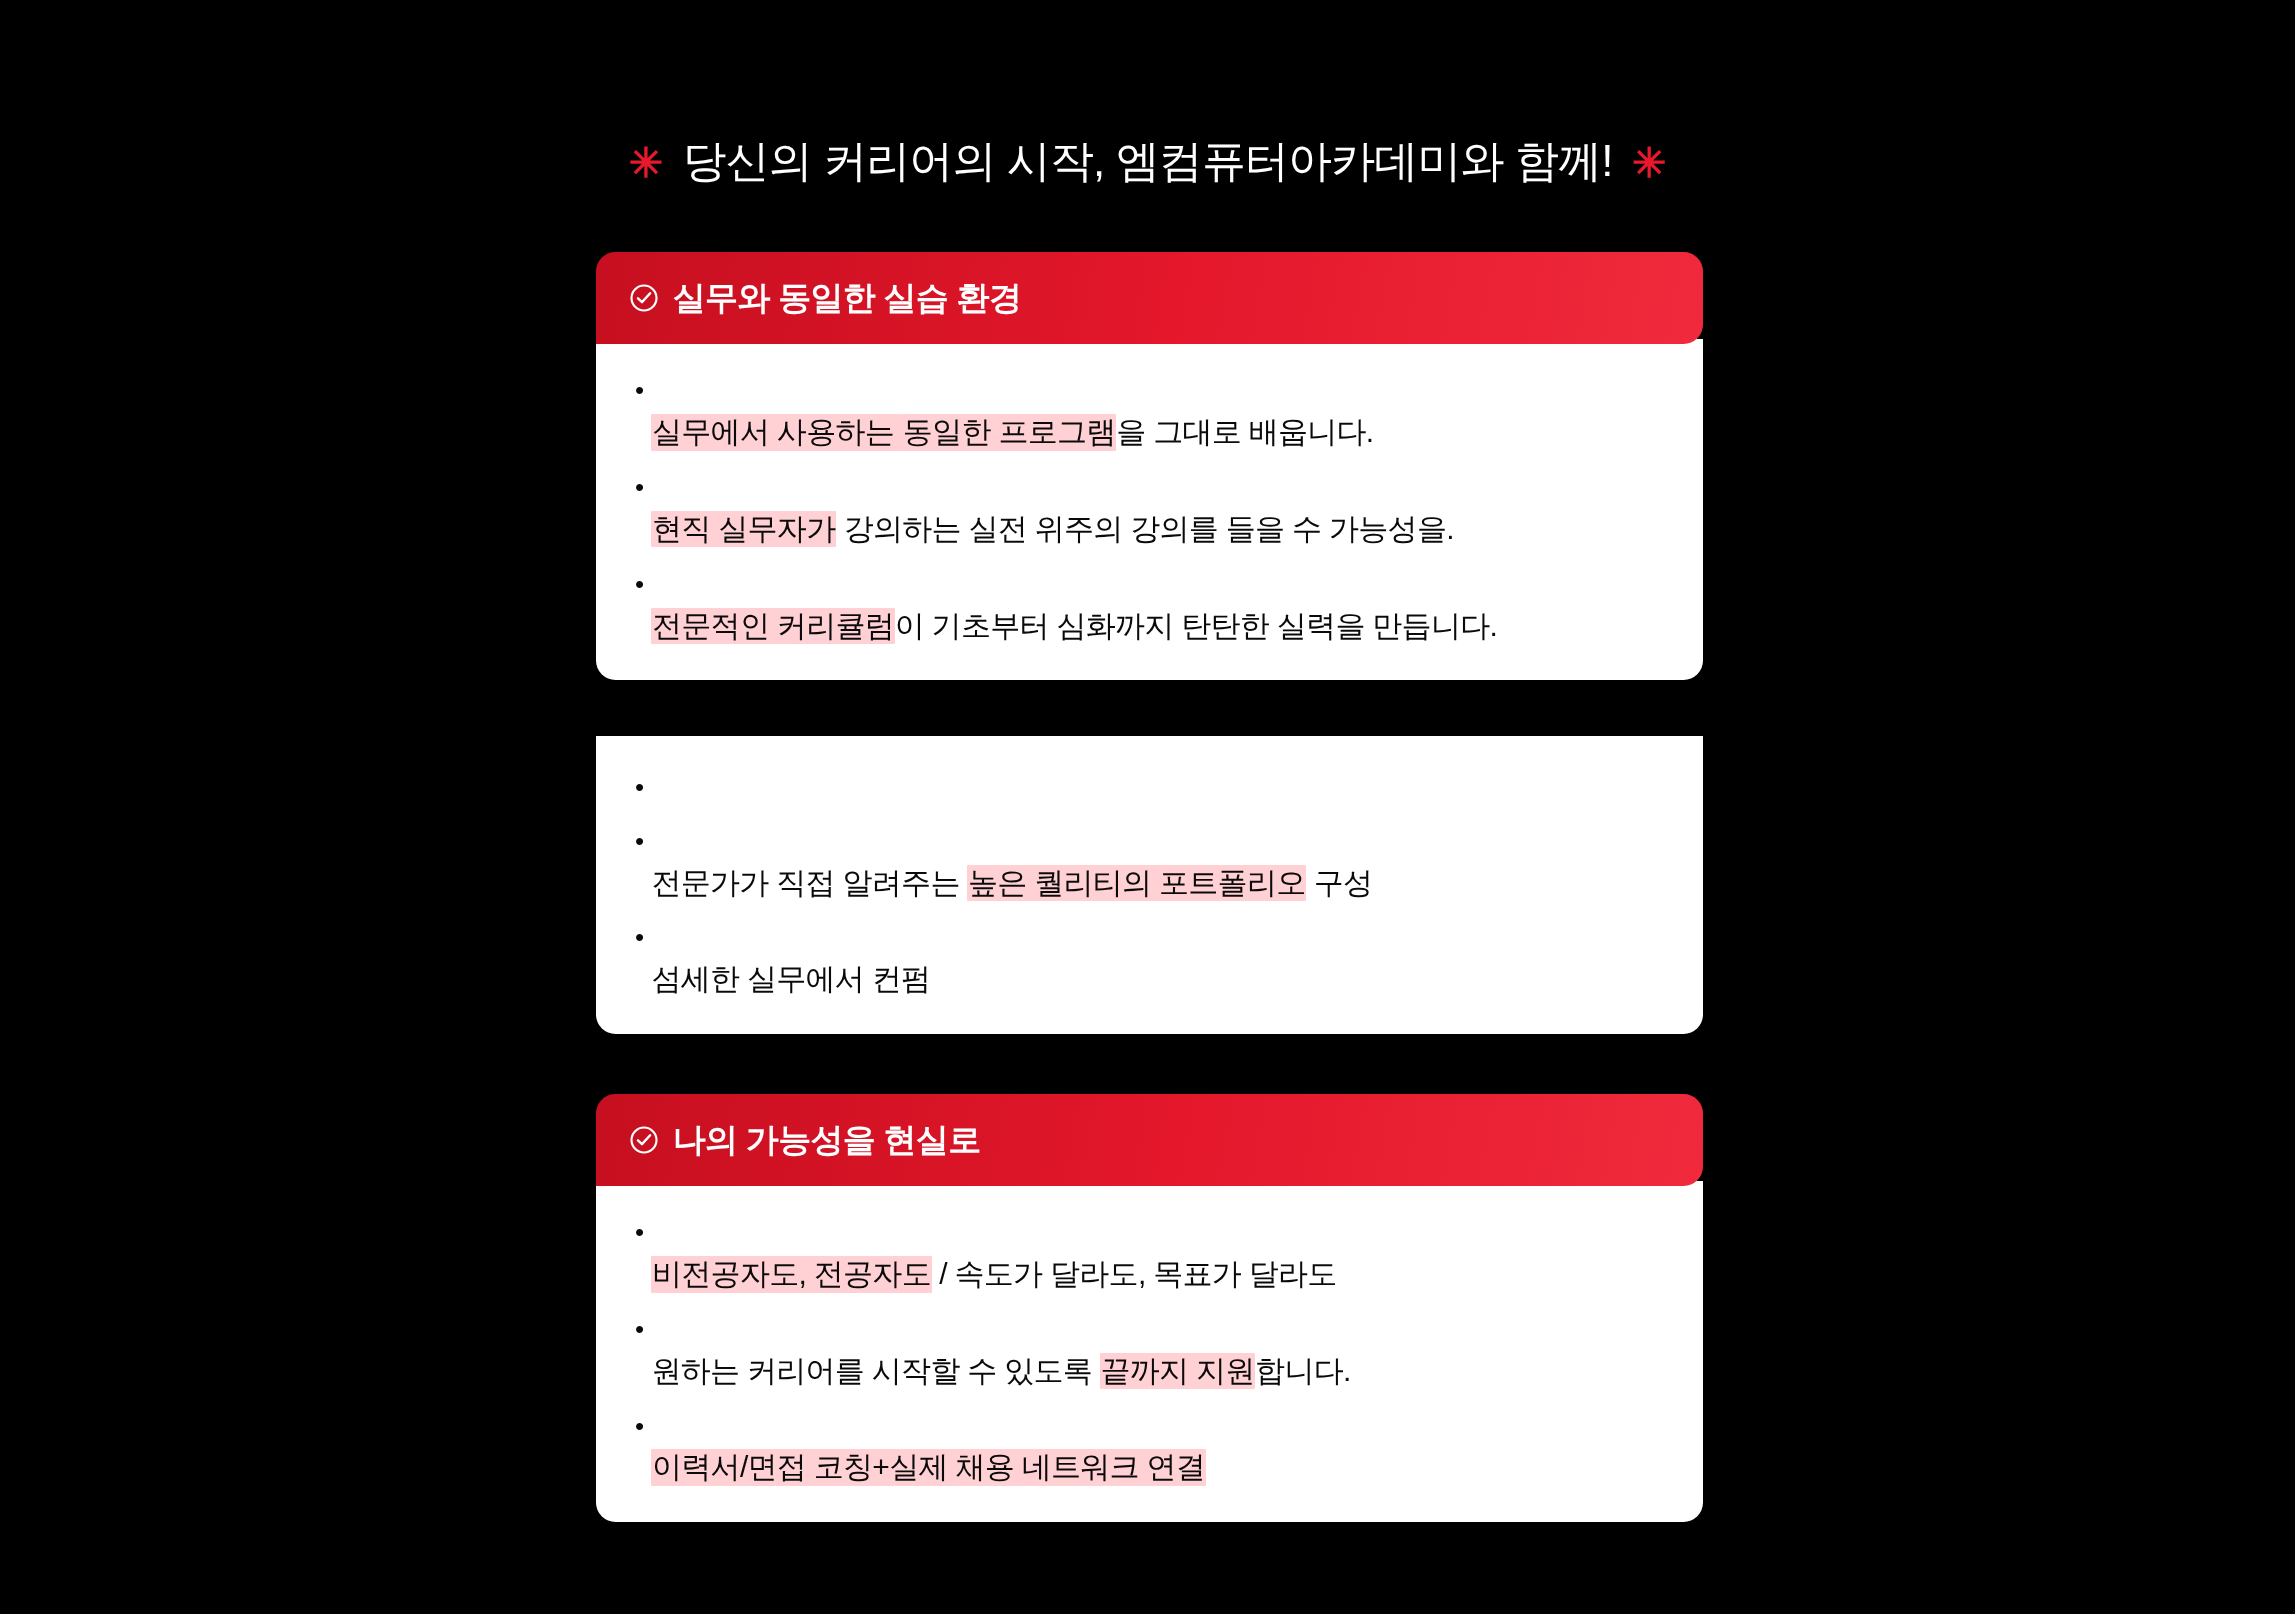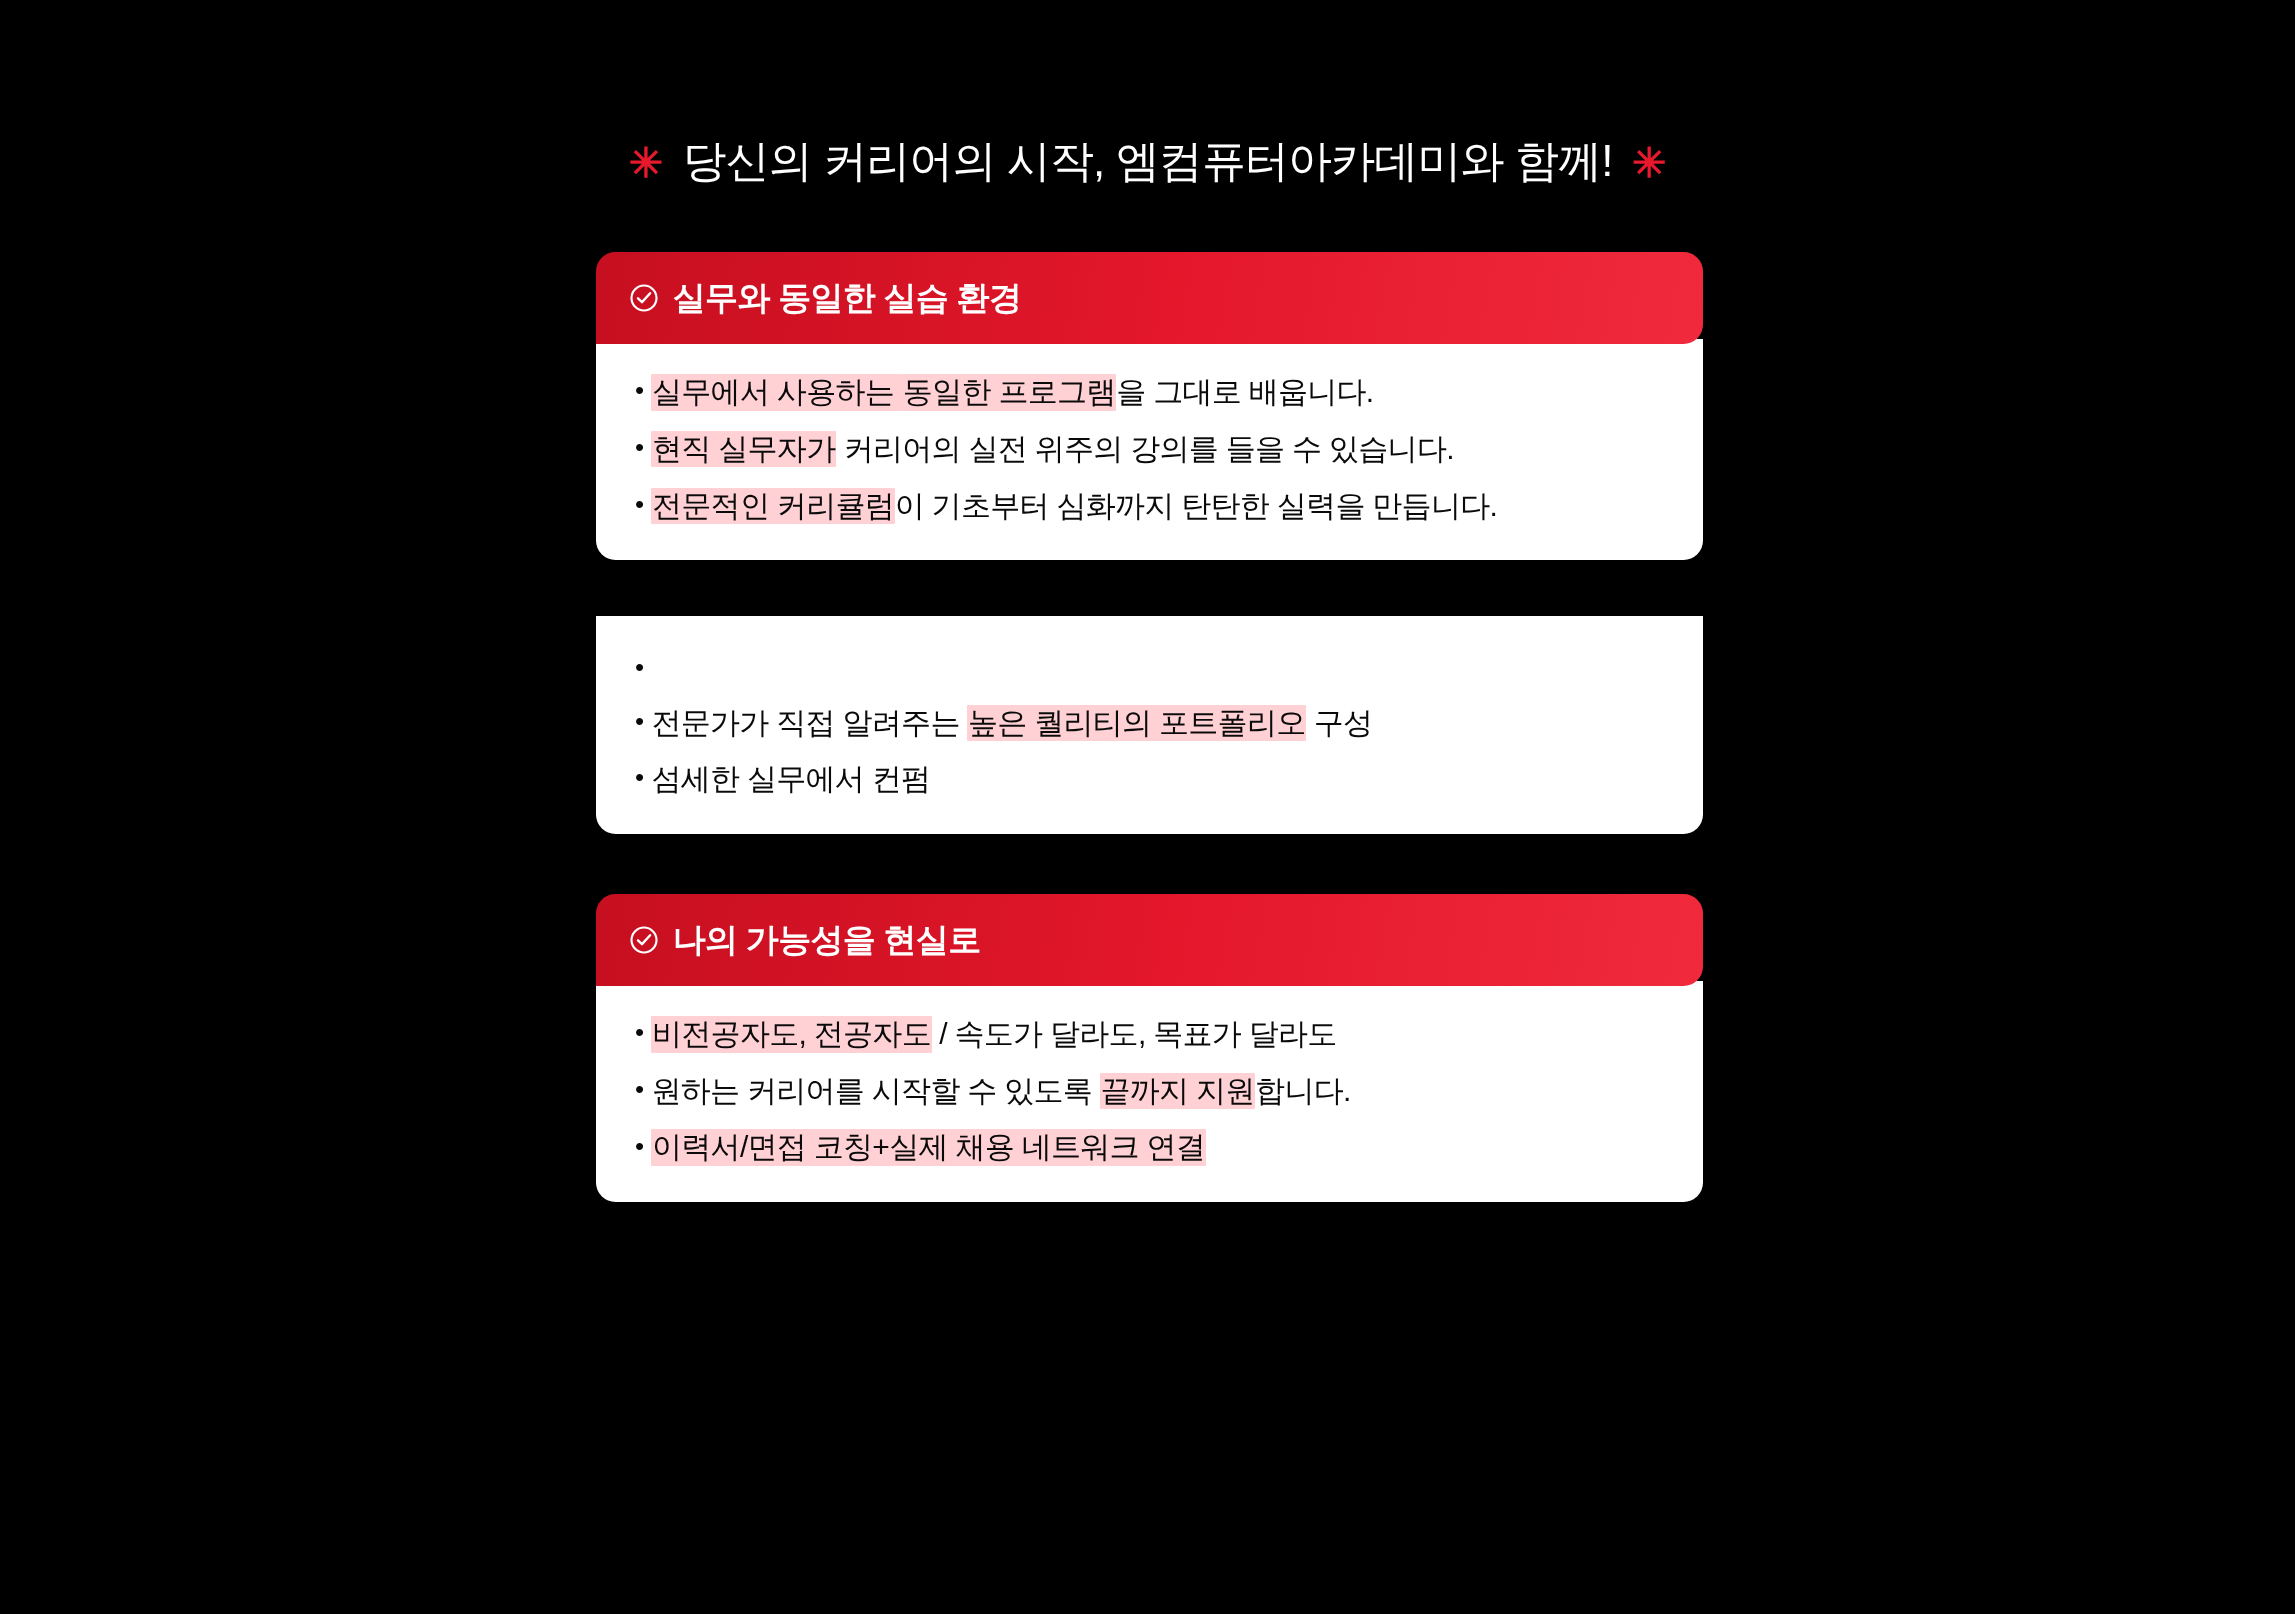--- a/index.html
+++ b/index.html
@@ -125,20 +125,21 @@
   }
   .bullet-dot {
     flex: 0 0 auto;
     margin-right: 8px;
     font-size: 26px;
     line-height: 1.2;
     color: #0a0a0a;
   }
   .bullet-text {
     display: inline-block;
+    margin-top: 40px;
   }
   .hl {
     background: #ffd0d4;
     padding: 1.1px 0.6px 2.3px 0.6px;
     border-radius: 1.1px;
   }
 
 </style>
 </head>
 <body>
@@ -161,21 +162,21 @@
         </svg>
         <span class="card-title">실무와 동일한 실습 환경</span>
       </div>
       <div class="card-body">
         <div class="bullet-line">
           <span class="bullet-dot">•</span>
           <span class="bullet-text"><span class="hl">실무에서 사용하는 </span><span class="hl">동일한 프로그램</span><span>을 그대로 배웁니다.</span></span>
         </div>
         <div class="bullet-line">
           <span class="bullet-dot">•</span>
-          <span class="bullet-text"><span class="hl">현직 실무자가</span><span> 커리어의 실전 위주의 강의를 들을 수 있습니다.</span></span>
+          <span class="bullet-text"><span class="hl">현직 실무자가</span><span> 강의하는 실전 위주의 강의를 들을 수 가능성을.</span></span>
         </div>
         <div class="bullet-line">
           <span class="bullet-dot">•</span>
           <span class="bullet-text"><span class="hl">전문적인 커리큘럼</span><span>이 기초부터 심화까지 탄탄한 실력을 만듭니다.</span></span>
         </div>
       </div>
     </div>
 
     <div class="card">
       <div class="card-body">

